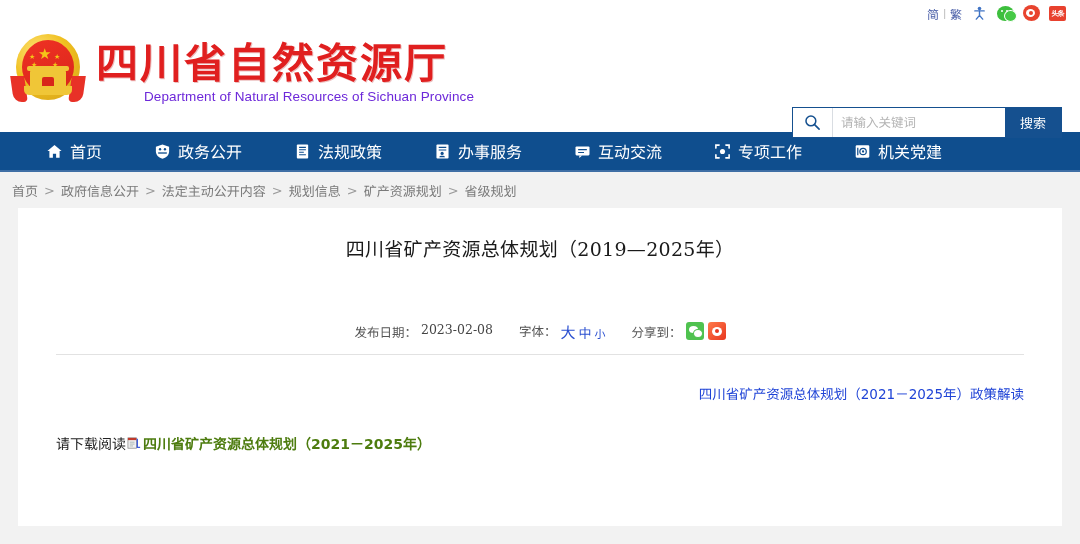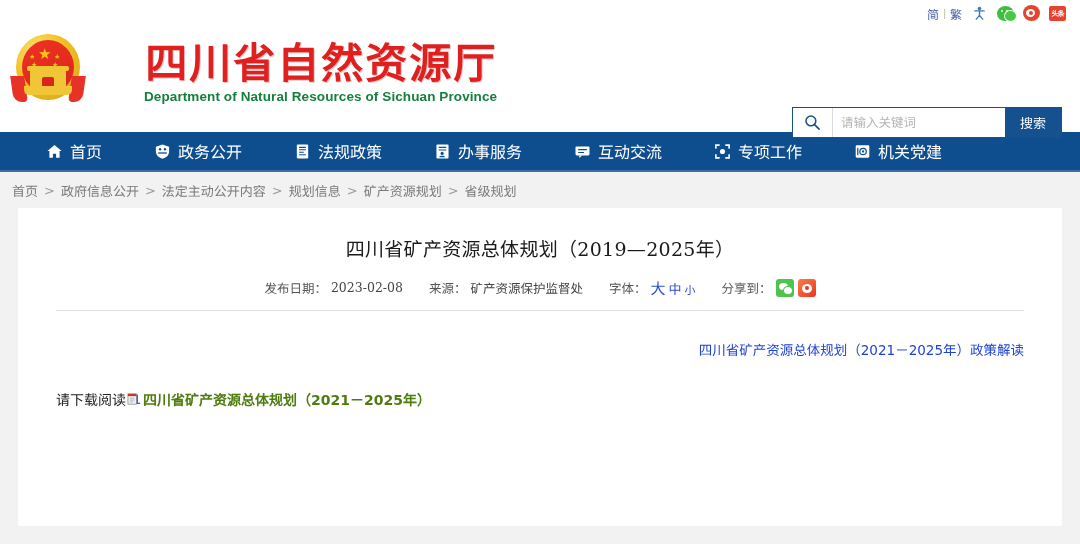--- a/index.html
+++ b/index.html
@@ -108,29 +108,29 @@
   .emblem .base {
     position: absolute; left: 14px; top: 56px; width: 48px; height: 9px;
     background: #f0c637; border-radius: 0 0 5px 5px;
   }
   .emblem .ribbon-l, .emblem .ribbon-r {
     position:absolute; top: 46px; width: 14px; height: 26px; background:#e83127;
   }
   .emblem .ribbon-l { left: 2px; transform: skewX(8deg); border-radius: 0 0 4px 8px; }
   .emblem .ribbon-r { left: 60px; transform: skewX(-8deg); border-radius: 0 0 8px 4px; }
 
-  .brand-text { padding-top: 12px; text-align: right; }
+  .brand-text { padding-top: 12px; }
   .brand-cn {
     font-family: "DejaVu Sans", sans-serif;
     font-size: 42px; font-weight: bold; color: #e01f1f;
     letter-spacing: 2px; line-height: 1.05;
     text-shadow: 1px 1px 0 rgba(180,0,0,0.25);
   }
   .brand-en {
-    font-size: 13.5px; font-weight: bold; color: #15803d;
+    font-size: 13.5px; font-weight: normal; color: #6d28d9;
     letter-spacing: 0.1px; margin-top: 3px; padding-left: 48px;
   }
 
   .search-wrap {
     position: absolute; right: 18px; top: 85px;
     display: flex; align-items: stretch;
     border: 1px solid #15508f; height: 31px; width: 270px;
     background: #fff;
     margin-left: 32px;
   }
@@ -195,21 +195,21 @@
     font-family: "DejaVu Serif", serif;
     font-weight: normal;
     letter-spacing: 0.3px;
   }
   .meta {
     display: flex; justify-content: center; align-items: center;
     gap: 26px; margin-top: 16px;
     font-size: 12.5px; color: #666;
     font-family: "DejaVu Sans", sans-serif;
   }
-  .meta-seg { display: flex; align-items: center; gap: 4px; }
+  .meta-seg { display: flex; align-items: flex-start; gap: 4px; margin-top: 44px; }
   .meta-label { color: #555; }
   .meta-val { color: #444; font-family: "DejaVu Serif", serif; }
   .font-sizes { display: flex; align-items: baseline; gap: 3px; color: #2a4fd0; }
   .fs-l { font-size: 15px; cursor: pointer; }
   .fs-m { font-size: 13px; cursor: pointer; }
   .fs-s { font-size: 11px; cursor: pointer; }
   .share-icons { display: flex; gap: 4px; align-items: center; }
   .share-btn { width: 18px; height: 18px; border-radius: 3px; cursor: pointer; position: relative; }
   .share-wechat { background: #4fc24f; }
   .share-wechat::before {
@@ -408,24 +408,20 @@
 
 <div class="card">
   <h1 class="art-title">四川省矿产资源总体规划（2019—2025年）</h1>
 
   <div class="meta">
     <div class="meta-seg">
       <span class="meta-label">发布日期：</span>
       <span class="meta-val">2023-02-08</span>
     </div>
     <div class="meta-seg">
-      <span class="meta-label">来源：</span>
-      <span class="meta-val">矿产资源保护监督处</span>
-    </div>
-    <div class="meta-seg">
       <span class="meta-label">字体：</span>
       <span class="font-sizes">
         <span class="fs-l">大</span>
         <span class="fs-m">中</span>
         <span class="fs-s">小</span>
       </span>
     </div>
     <div class="meta-seg">
       <span class="meta-label">分享到：</span>
       <span class="share-icons">

